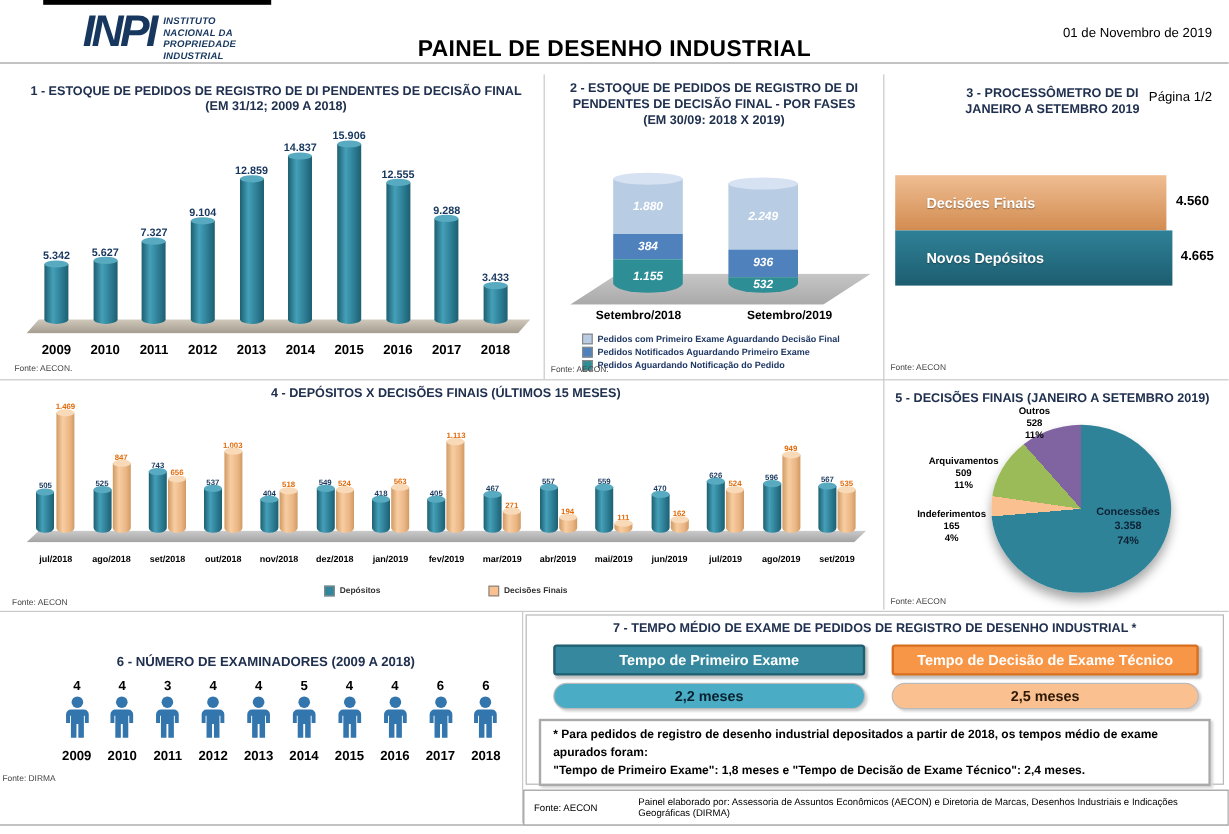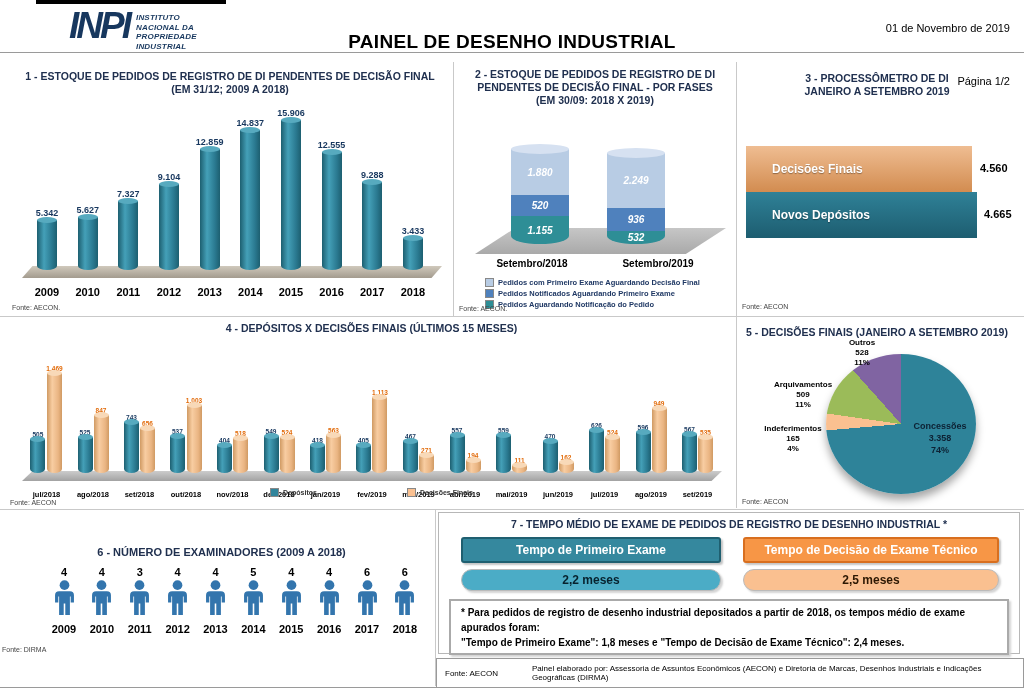--- a/index.html
+++ b/index.html
@@ -62,21 +62,21 @@
 
   
   .h-bar{position:absolute;left:8px;display:flex;align-items:center;}
   .h-bar .blabel{margin-left:26px;font-size:12px;font-weight:bold;color:#fff;text-shadow:0 1px 1px rgba(0,0,0,.35);}
   #bar-df{top:84px;width:226px;height:46px;background:linear-gradient(180deg,#efbd92,#d28c50);}
   #bar-nd{top:130px;width:231px;height:46px;background:linear-gradient(180deg,#2f8197,#1d5d70);}
   .h-val{position:absolute;font-size:11px;color:#000;font-weight:bold;}
   #val-df{left:242px;top:100px;} #val-nd{left:246px;top:146px;}
 
   
-  #c4-plot{position:absolute;left:14px;top:41px;width:700px;height:142px;}
+  #c4-plot{position:absolute;left:14px;top:12px;width:700px;height:142px;}
   #c4-bars{position:absolute;left:2px;right:2px;top:0;bottom:28px;display:flex;align-items:flex-end;justify-content:space-between;z-index:2;}
   .c4-slot{width:45px;display:flex;align-items:flex-end;justify-content:center;}
   .c4-bw{display:flex;flex-direction:column;align-items:center;margin:0 .5px;}
   .c4-vd{font-size:6.5px;font-weight:bold;color:#17375E;margin-bottom:1px;white-space:nowrap;}
   .c4-vf{font-size:6.5px;font-weight:bold;color:#E26B0A;margin-bottom:1px;white-space:nowrap;}
   #c4-floor{position:absolute;left:0;right:0;bottom:20px;height:10px;background:linear-gradient(#cccccc,#a2a2a2);clip-path:polygon(1.5% 0,100% 0,98.5% 100%,0 100%);z-index:1;}
   #c4-months{position:absolute;left:2px;right:2px;bottom:2px;display:flex;justify-content:space-between;}
   #c4-months span{width:45px;text-align:center;font-size:7.5px;font-weight:bold;}
   #c4-legend{position:absolute;left:0;right:0;top:170px;display:flex;justify-content:center;gap:90px;}
   .lg4{display:flex;align-items:center;font-size:7px;font-weight:bold;color:#333;}
@@ -201,21 +201,21 @@
   <div class="fonte" style="left:4px;bottom:3px;">Fonte: AECON.</div>
 </div>
 
 <div id="p2" class="panel">
   <div class="ptitle" id="c2-title">2 - ESTOQUE DE PEDIDOS DE REGISTRO DE DI PENDENTES DE DECISÃO FINAL - POR FASES</div>
   <div class="ptitle">(EM 30/09: 2018 X 2019)</div>
   <div id="c2-plot">
     <div id="c2-floor"></div>
     <div class="stack" id="stack-0">
         <div class="seg seg-top" style="background: rgb(184, 204, 228); height: 46px;">1.880</div>
-        <div class="seg" style="background: rgb(79, 129, 189); height: 21px;">520</div>
+        <div class="seg" style="background: rgb(79, 129, 189); height: 21px;">384</div>
         <div class="seg seg-last" style="background: rgb(46, 142, 150); height: 28px;">1.155</div>
       </div>
     <div class="stack" id="stack-1">
         <div class="seg seg-top" style="background: rgb(184, 204, 228); height: 55px;">2.249</div>
         <div class="seg" style="background: rgb(79, 129, 189); height: 23px;">936</div>
         <div class="seg seg-last" style="background: rgb(46, 142, 150); height: 13px;">532</div>
       </div>
   </div>
   <div id="c2-cats">
     <span>Setembro/2018</span>

